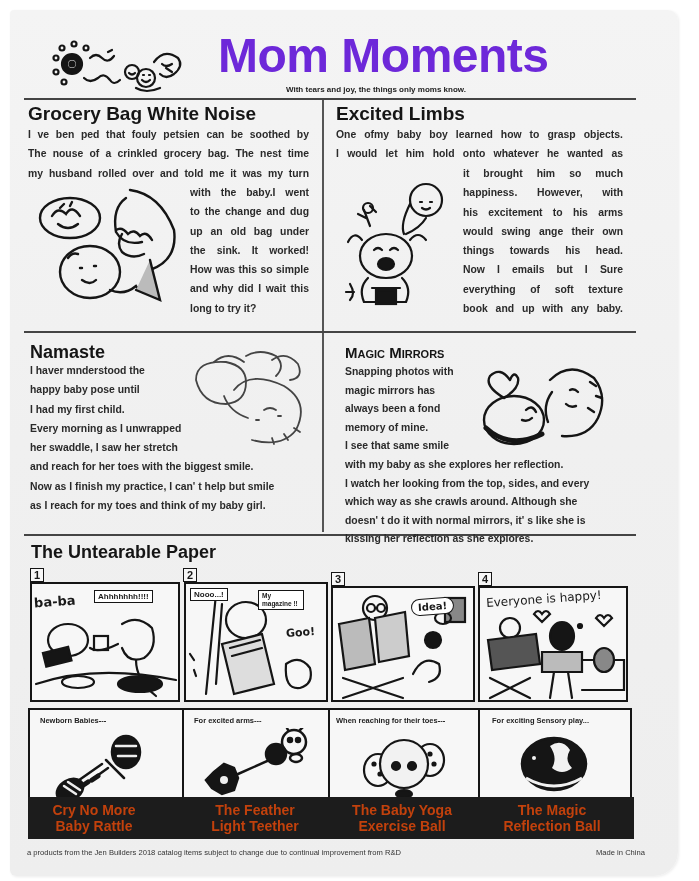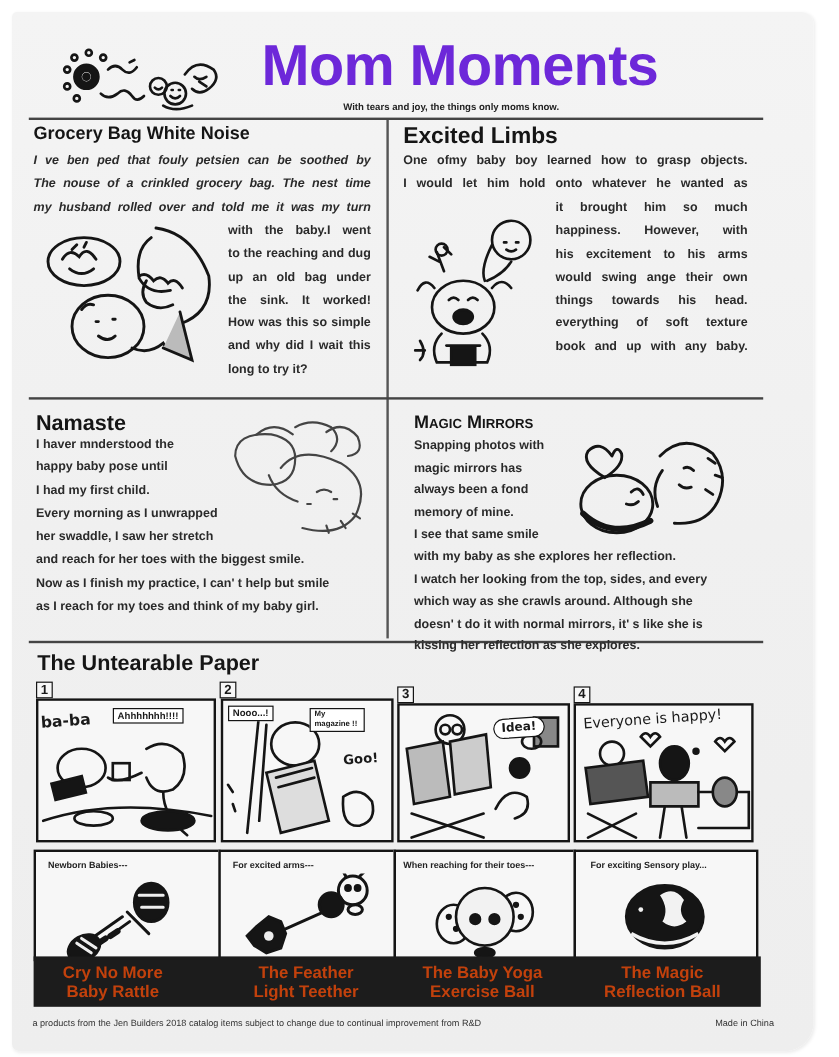--- a/index.html
+++ b/index.html
@@ -54,29 +54,29 @@
   </g>
 </svg>
 <div class="title">Mom Moments</div>
 <div class="tagline">With tears and joy, the things only moms know.</div>
 
 <div class="hr" style="left:24px;top:98px;width:612px;height:2px;"></div>
 <div class="vr" style="left:322px;top:100px;width:1.5px;height:432px;"></div>
 <div class="hr" style="left:24px;top:331px;width:612px;height:1.5px;"></div>
 <div class="hr" style="left:24px;top:534px;width:612px;height:1.5px;"></div>
 
-<div class="h2" style="left:28px;top:103px;font-size:15px;">Grocery Bag White Noise</div>
-<div class="body-text just" style="left:28px;top:125px;width:281px;font-style:italic;">
+<div class="h2" style="left:28px;top:103px;font-size:19px;">Grocery Bag White Noise</div>
+<div class="body-text just" style="left:28px;top:125px;width:281px;">
   <span class="ln">I ve ben ped that fouly petsien can be soothed by</span>
   <span class="ln">The nouse of a crinkled grocery bag. The nest time</span>
   <span class="ln">my husband rolled over and told me it was my turn</span>
 </div>
 <div class="body-text just" style="left:190px;top:183px;width:119px;">
   <span class="ln">with the baby.I went</span>
-  <span class="ln">to the reaching and dug</span>
+  <span class="ln">to the change and dug</span>
   <span class="ln">up an old bag under</span>
   <span class="ln">the sink. It worked!</span>
   <span class="ln">How was this so simple</span>
   <span class="ln">and why did I wait this</span>
   <span class="ln" style="text-align:left;text-align-last:left;">long to try it?</span>
 </div>
 <svg class="illus" style="left:30px;top:180px;width:150px;height:130px;" viewBox="0 0 150 130">
   <g stroke="#151515" stroke-width="2.4" fill="none" stroke-linecap="round">
     <ellipse cx="40" cy="38" rx="30" ry="20"></ellipse>
     <path d="M22 36 q6 -10 14 -2 q6 -10 14 2 M28 44 q10 8 20 0"></path>
@@ -97,20 +97,21 @@
 <div class="body-text just" style="left:336px;top:125px;width:287px;">
   <span class="ln">One ofmy baby boy learned how to grasp objects.</span>
   <span class="ln">I would let him hold onto whatever he wanted as</span>
 </div>
 <div class="body-text just" style="left:463px;top:164px;width:160px;">
   <span class="ln">it brought him so much</span>
   <span class="ln">happiness. However, with</span>
   <span class="ln">his excitement to his arms</span>
   <span class="ln">would swing ange their own</span>
   <span class="ln">things towards his head.</span>
+  <span class="ln">Now I emails but I Sure</span>
   <span class="ln">everything of soft texture</span>
   <span class="ln">book and up with any baby.</span>
 </div>
 <svg class="illus" style="left:340px;top:180px;width:118px;height:130px;" viewBox="0 0 118 130">
   <g stroke="#151515" stroke-width="2.2" fill="none" stroke-linecap="round">
     <circle cx="86" cy="20" r="16"></circle>
       <path d="M80 22 h2 M90 22 h2 M82 28 q4 3 8 0"></path>
     <path d="M70 24 q-10 20 -6 30 M86 38 q-6 10 -20 16"></path>
     <ellipse cx="46" cy="76" rx="26" ry="22"></ellipse>
     <path d="M34 70 q4 -4 8 0 M50 70 q4 -4 8 0"></path>

